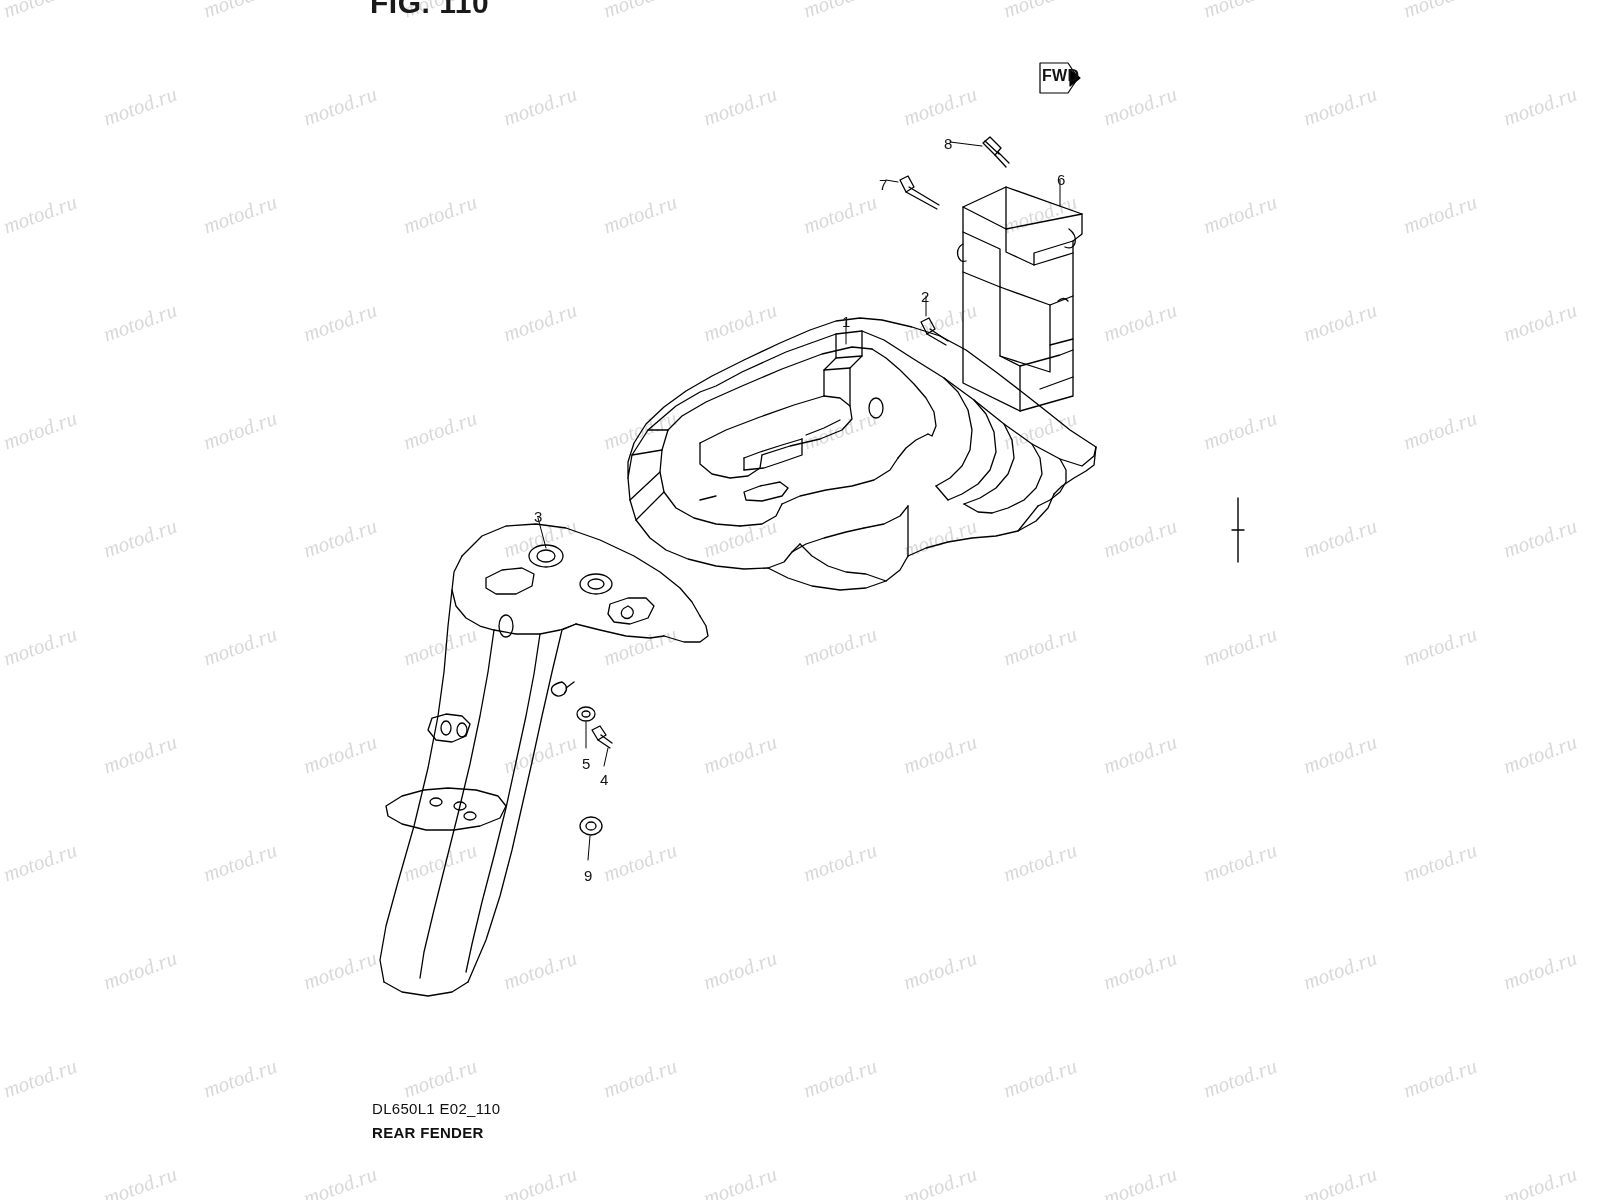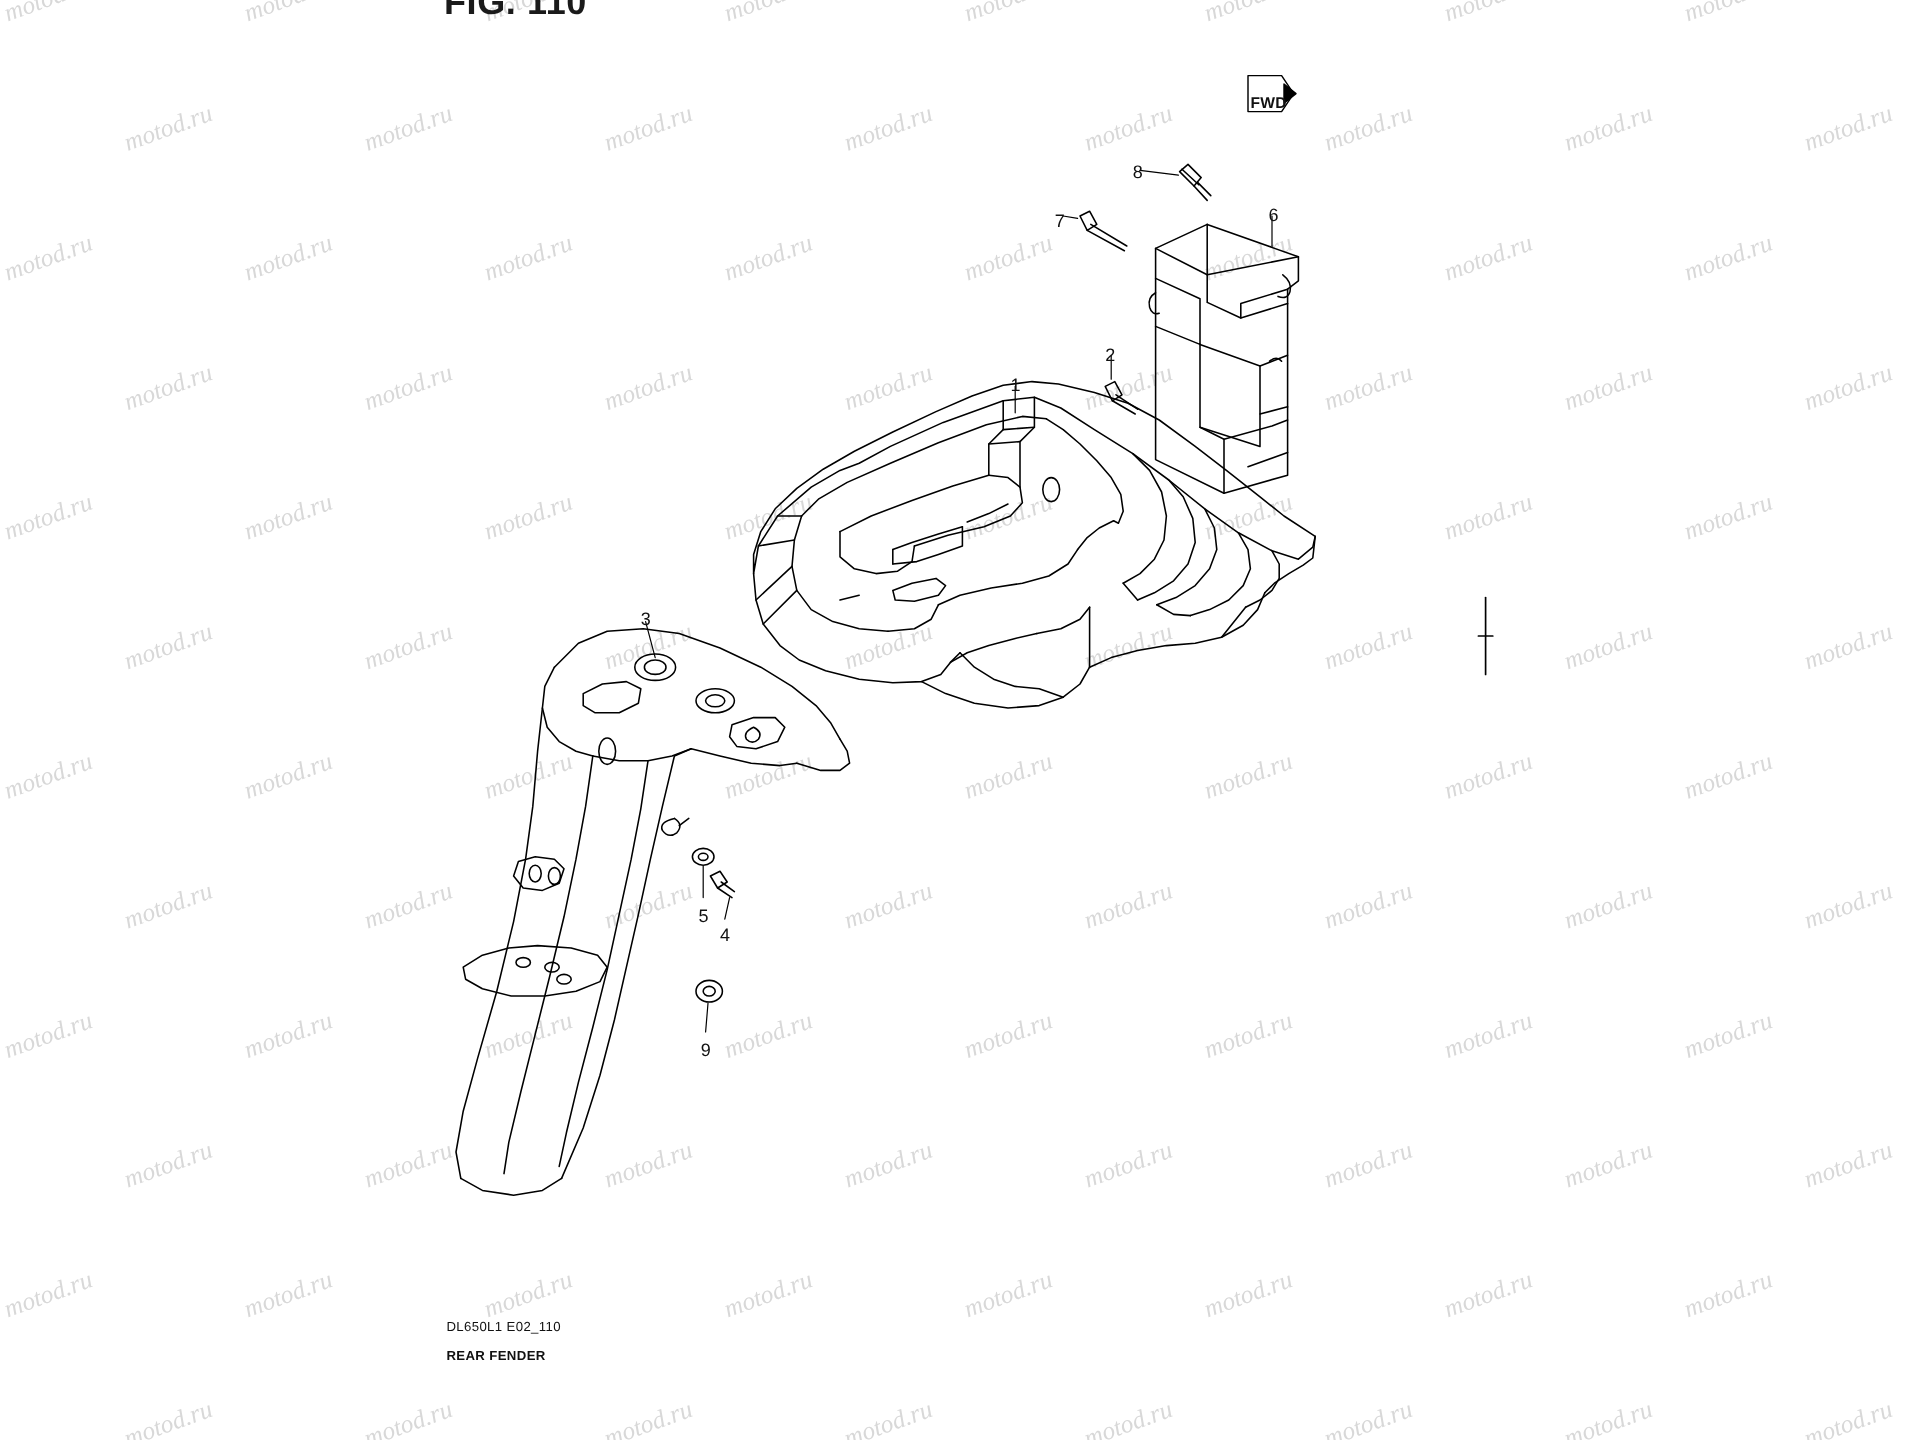--- a/index.html
+++ b/index.html
@@ -59,39 +59,39 @@
   .callout {
     position: absolute;
     font-size: 15px;
     color: #111;
     z-index: 20;
     font-family: "Liberation Sans", sans-serif;
   }
   .footer {
     position: absolute;
     z-index: 20;
-    font-size: 11px;
+    font-size: 15px;
     color: #111;
     font-weight: bold;
     letter-spacing: 0.3px;
   }
   #footer-code { left: 372px; top: 1100px; font-weight: normal; }
   #footer-name { left: 372px; top: 1124px; }
 
   .fwd-badge {
     position: absolute;
     left: 1036px;
     top: 60px;
     z-index: 20;
   }
   .fwd-badge .fwd-text {
     position: absolute;
     left: 6px;
-    top: 18px;
-    font-size: 13px;
+    top: 7px;
+    font-size: 16px;
     font-weight: bold;
     color: #111;
     letter-spacing: 0.3px;
   }
 </style>
 </head>
 <body>
 
 <div id="page">
 

